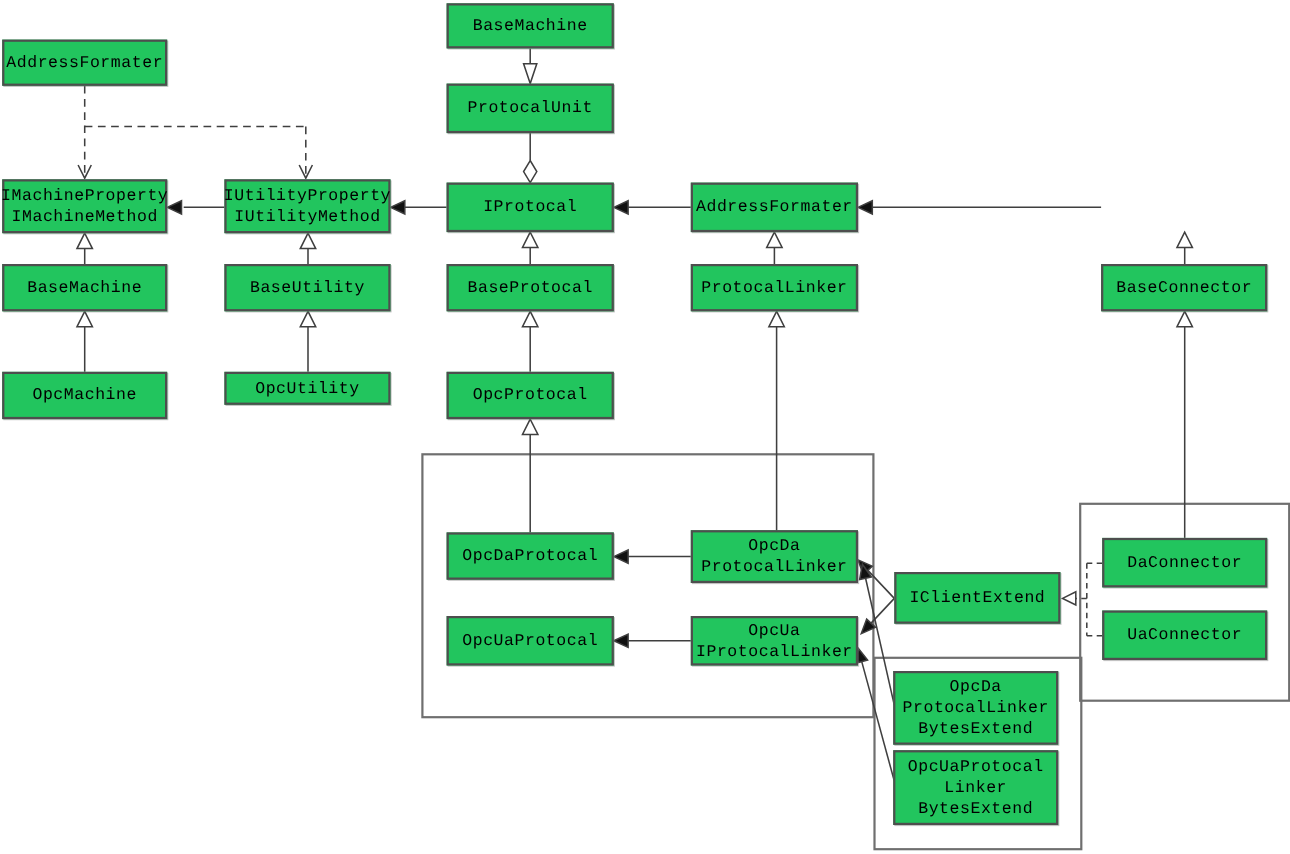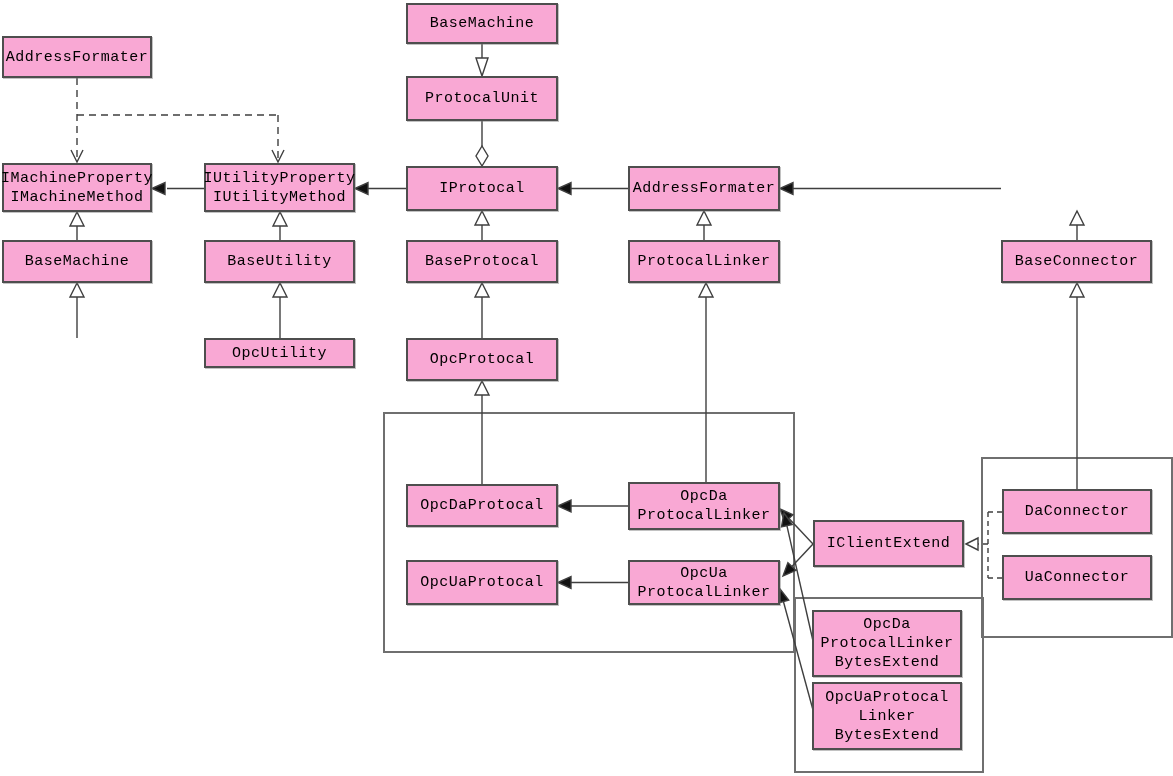--- a/index.html
+++ b/index.html
@@ -7,21 +7,21 @@
     position:relative;
     width:1173px;height:776px;
     background:#ffffff;
     font-family:"Liberation Mono","DejaVu Sans Mono",monospace;
     overflow:hidden;
   }
   #wires{position:absolute;left:0;top:0;z-index:1;}
   .node{
     position:absolute;
     box-sizing:border-box;
-    background:#f9a8d4;
+    background:#22c55e;
     border:2px solid #4e4e4e;
     display:flex;align-items:center;justify-content:center;
     text-align:center;
     z-index:2;
     box-shadow:1px 1px 0 rgba(120,120,120,0.45);
   }
   .lbl{
     white-space:pre-line;
     font-size:15px;
     line-height:19px;
@@ -210,20 +210,23 @@
   </div>
 
   <div class="node" style="left:628px;top:240px;width:152px;height:43px">
     <span class="lbl">ProtocalLinker</span>
   </div>
 
   <div class="node" style="left:1001px;top:240px;width:151px;height:43px">
     <span class="lbl">BaseConnector</span>
   </div>
 
+  <div class="node" style="left:2px;top:338px;width:150px;height:43px">
+    <span class="lbl">OpcMachine</span>
+  </div>
 
   <div class="node" style="left:204px;top:338px;width:151px;height:30px">
     <span class="lbl">OpcUtility</span>
   </div>
 
   <div class="node" style="left:406px;top:338px;width:152px;height:43px">
     <span class="lbl">OpcProtocal</span>
   </div>
 
   <div class="node" style="left:406px;top:484px;width:152px;height:43px">
@@ -234,21 +237,21 @@
     <span class="lbl">OpcDa
 ProtocalLinker</span>
   </div>
 
   <div class="node" style="left:406px;top:560px;width:152px;height:45px">
     <span class="lbl">OpcUaProtocal</span>
   </div>
 
   <div class="node" style="left:628px;top:560px;width:152px;height:45px">
     <span class="lbl">OpcUa
-ProtocalLinker</span>
+IProtocalLinker</span>
   </div>
 
   <div class="node" style="left:1002px;top:489px;width:150px;height:45px">
     <span class="lbl">DaConnector</span>
   </div>
 
   <div class="node" style="left:813px;top:520px;width:151px;height:47px">
     <span class="lbl">IClientExtend</span>
   </div>
 

